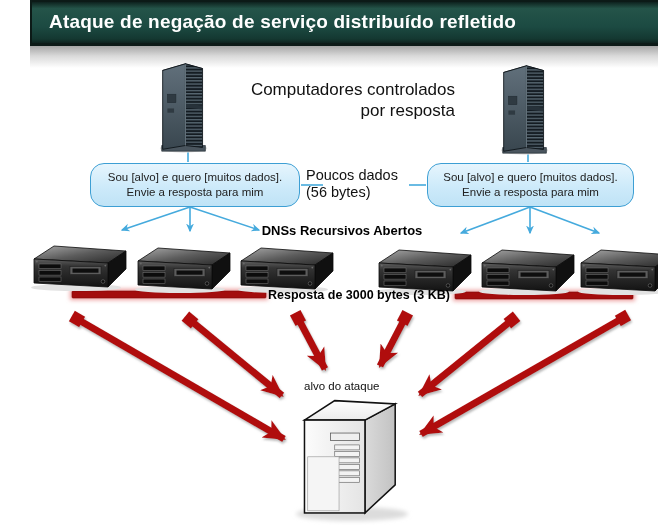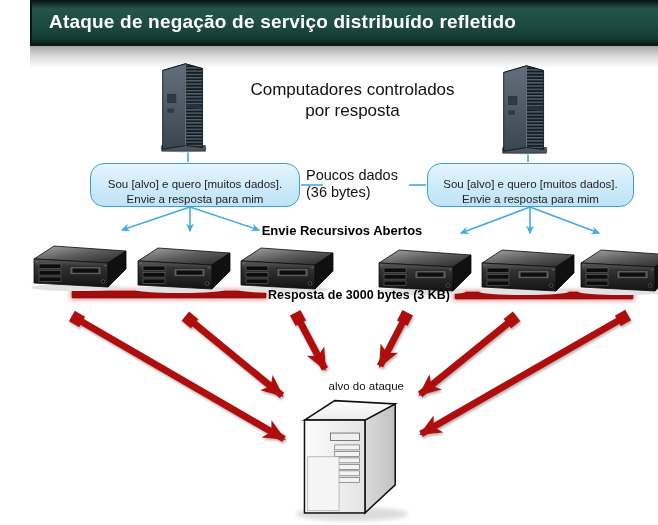--- a/index.html
+++ b/index.html
@@ -18,31 +18,31 @@
     display:block;padding:9px 0 0 17px;color:#ffffff;
     font-size:19px;font-weight:bold;letter-spacing:.2px;white-space:nowrap;
   }
   .titleshadow{
     position:absolute;left:0;top:46px;width:658px;height:22px;
     background:linear-gradient(180deg,#a6a6a6 0%,#d9d9d9 45%,#ffffff 100%);
   }
   
   .lbl{position:absolute;color:#000;}
   .lbl span{display:block;white-space:nowrap;}
-  .hackers{left:220px;top:79px;width:205px;text-align:center;font-size:17px;line-height:21px;color:#111;}
+  .hackers{left:220px;top:79px;width:205px;text-align:right;font-size:17px;line-height:21px;color:#111;}
   .poucos{left:276px;top:167px;width:120px;text-align:left;font-size:14.5px;line-height:16.5px;color:#111;}
   .dns{left:227px;top:223px;width:170px;text-align:center;font-size:13px;font-weight:bold;}
   .resposta{left:238px;top:288px;width:200px;text-align:left;font-size:12.5px;font-weight:bold;}
-  .alvo{left:274px;top:380px;width:100px;text-align:right;font-size:11.5px;color:#111;}
+  .alvo{left:274px;top:380px;width:100px;text-align:left;font-size:11.5px;color:#111;}
   
   .bubble{
     position:absolute;box-sizing:border-box;height:44px;
     border:1.6px solid #3d9fd4;border-radius:14px;
     background:linear-gradient(180deg,#e6f5fd 0%,#cdeafa 55%,#bfe3f6 100%);
-    text-align:center;font-size:11.5px;line-height:14.5px;color:#222;padding-top:13px;
+    text-align:center;font-size:11.5px;line-height:14.5px;color:#222;padding-top:6px;
   }
   .bubble span{display:block;white-space:nowrap;}
   .bubble-left{left:60px;top:163px;width:210px;}
   .bubble-right{left:397px;top:163px;width:207px;}
   svg.canvas{position:absolute;left:0;top:0;}
 </style>
 </head>
 <body>
 
 <div class="stage">
@@ -195,25 +195,25 @@
     <span>Envie a resposta para mim</span>
   </div>
 
   <div class="bubble bubble-right">
     <span>Sou [alvo] e quero [muitos dados].</span>
     <span>Envie a resposta para mim</span>
   </div>
 
   <div class="lbl poucos">
     <span>Poucos dados</span>
-    <span>(36 bytes)</span>
+    <span>(56 bytes)</span>
   </div>
 
   <div class="lbl dns">
-    <span>Envie Recursivos Abertos</span>
+    <span>DNSs Recursivos Abertos</span>
   </div>
 
   <div class="lbl resposta">
     <span>Resposta de 3000 bytes (3 KB)</span>
   </div>
 
   <div class="lbl alvo">
     <span>alvo do ataque</span>
   </div>
 

